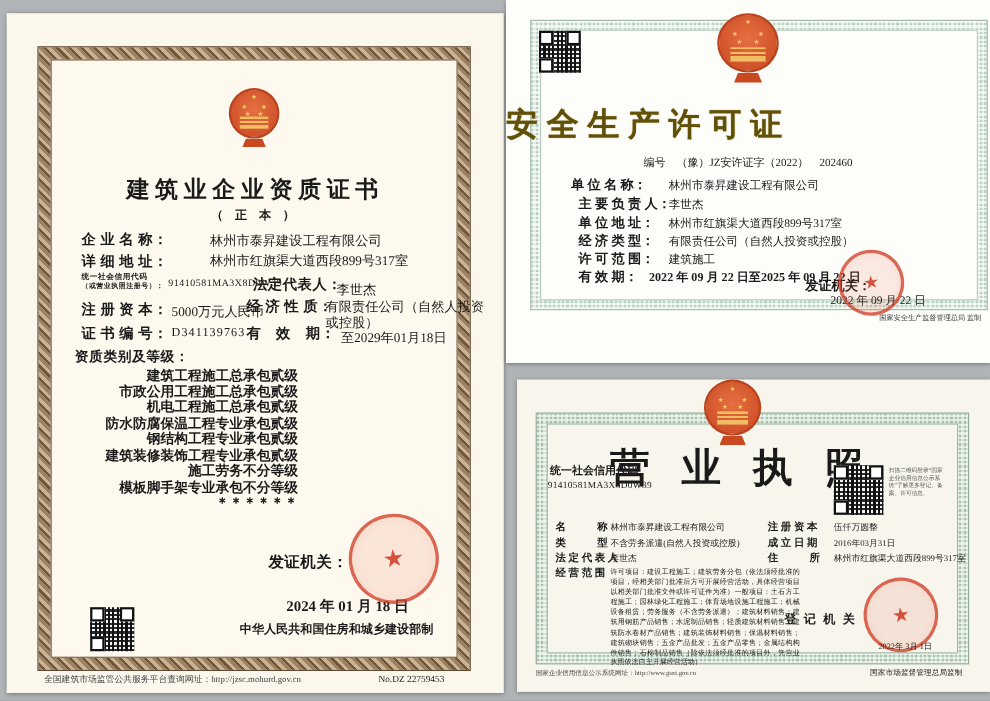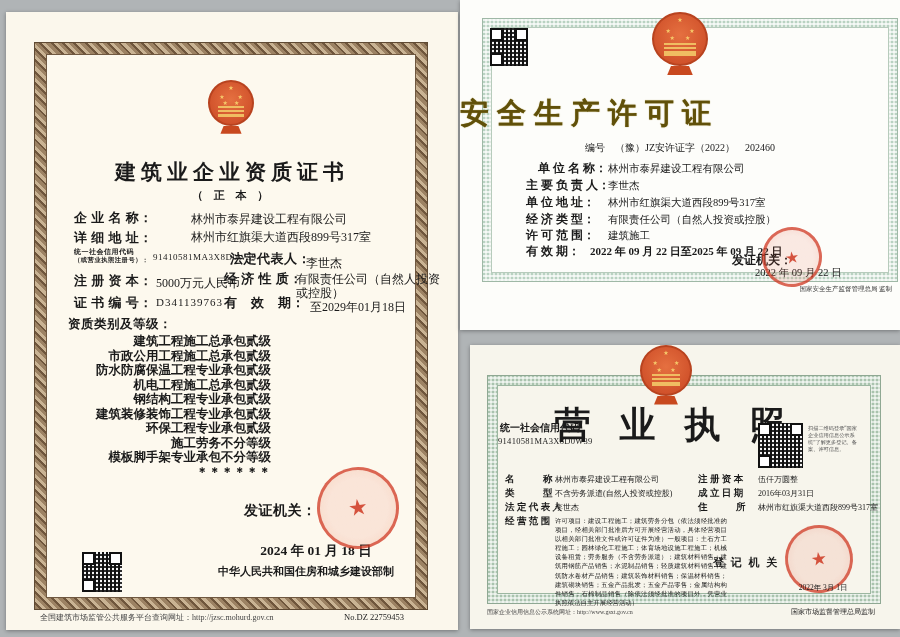--- a/index.html
+++ b/index.html
@@ -110,25 +110,24 @@
     <div class="abs lbl" style="left:68px;top:282px;">证 书 编 号：</div>
     <div class="abs" style="left:150px;top:284px;font-size:11px;letter-spacing:1px;">D341139763</div>
     <div class="abs lbl" style="left:218px;top:282px;">有　效　期：</div>
     <div class="abs val" style="left:292px;top:287px;margin-left:12px;">至2029年01月18日</div>
 
     <div class="abs lbl" style="left:62px;top:304px;font-size:12.5px;">资质类别及等级：</div>
 
     <div class="abs q-list" style="left:90px;top:322px;">
       <div>建筑工程施工总承包贰级</div>
       <div>市政公用工程施工总承包贰级</div>
+      <div>机电工程施工总承包贰级</div>
       <div>防水防腐保温工程专业承包贰级</div>
-      <div>机电工程施工总承包贰级</div>
       <div>钢结构工程专业承包贰级</div>
       <div>建筑装修装饰工程专业承包贰级</div>
-      <div>环保工程专业承包贰级</div>
       <div>施工劳务不分等级</div>
       <div>模板脚手架专业承包不分等级</div>
       <div>＊＊＊＊＊＊</div>
     </div>
 
     <div class="abs lbl" style="left:238px;top:490px;font-size:14px;">发证机关：</div>
     <div class="abs stamp" style="left:311px;top:455px;width:76px;height:76px;">
       <span class="st" style="font-size:22px;">★</span>
     </div>
     <div class="abs center" style="left:225px;top:530px;width:170px;font-size:13.5px;font-weight:bold;">2024 年 01 月 18 日</div>
@@ -165,21 +164,21 @@
         <div class="gate"></div>
         </div>
       <div class="skirt"></div>
     </div>
 
     <div class="abs" style="left:0;top:94px;width:440px;text-align:left;">
       <span id="s-title">安全生产许可证</span>
     </div>
     <div class="abs center" style="left:0;top:141px;width:440px;font-size:10px;">编号　（豫）JZ安许证字（2022）　202460</div>
 
-    <div class="abs lbl" style="left:78px;top:160px;">单 位 名 称：</div>
+    <div class="abs lbl" style="left:59px;top:160px;">单 位 名 称：</div>
     <div class="abs val" style="left:148px;top:162px;">林州市泰昇建设工程有限公司</div>
     <div class="abs lbl" style="left:66px;top:177px;">主 要 负 责 人：</div>
     <div class="abs val" style="left:148px;top:179px;">李世杰</div>
     <div class="abs lbl" style="left:66px;top:194px;">单 位 地 址：</div>
     <div class="abs val" style="left:148px;top:196px;">林州市红旗渠大道西段899号317室</div>
     <div class="abs lbl" style="left:66px;top:211px;">经 济 类 型：</div>
     <div class="abs val" style="left:148px;top:213px;">有限责任公司（自然人投资或控股）</div>
     <div class="abs lbl" style="left:66px;top:227px;">许 可 范 围：</div>
     <div class="abs val" style="left:148px;top:229px;">建筑施工</div>
     <div class="abs lbl" style="left:66px;top:243px;">有 效 期：</div>

